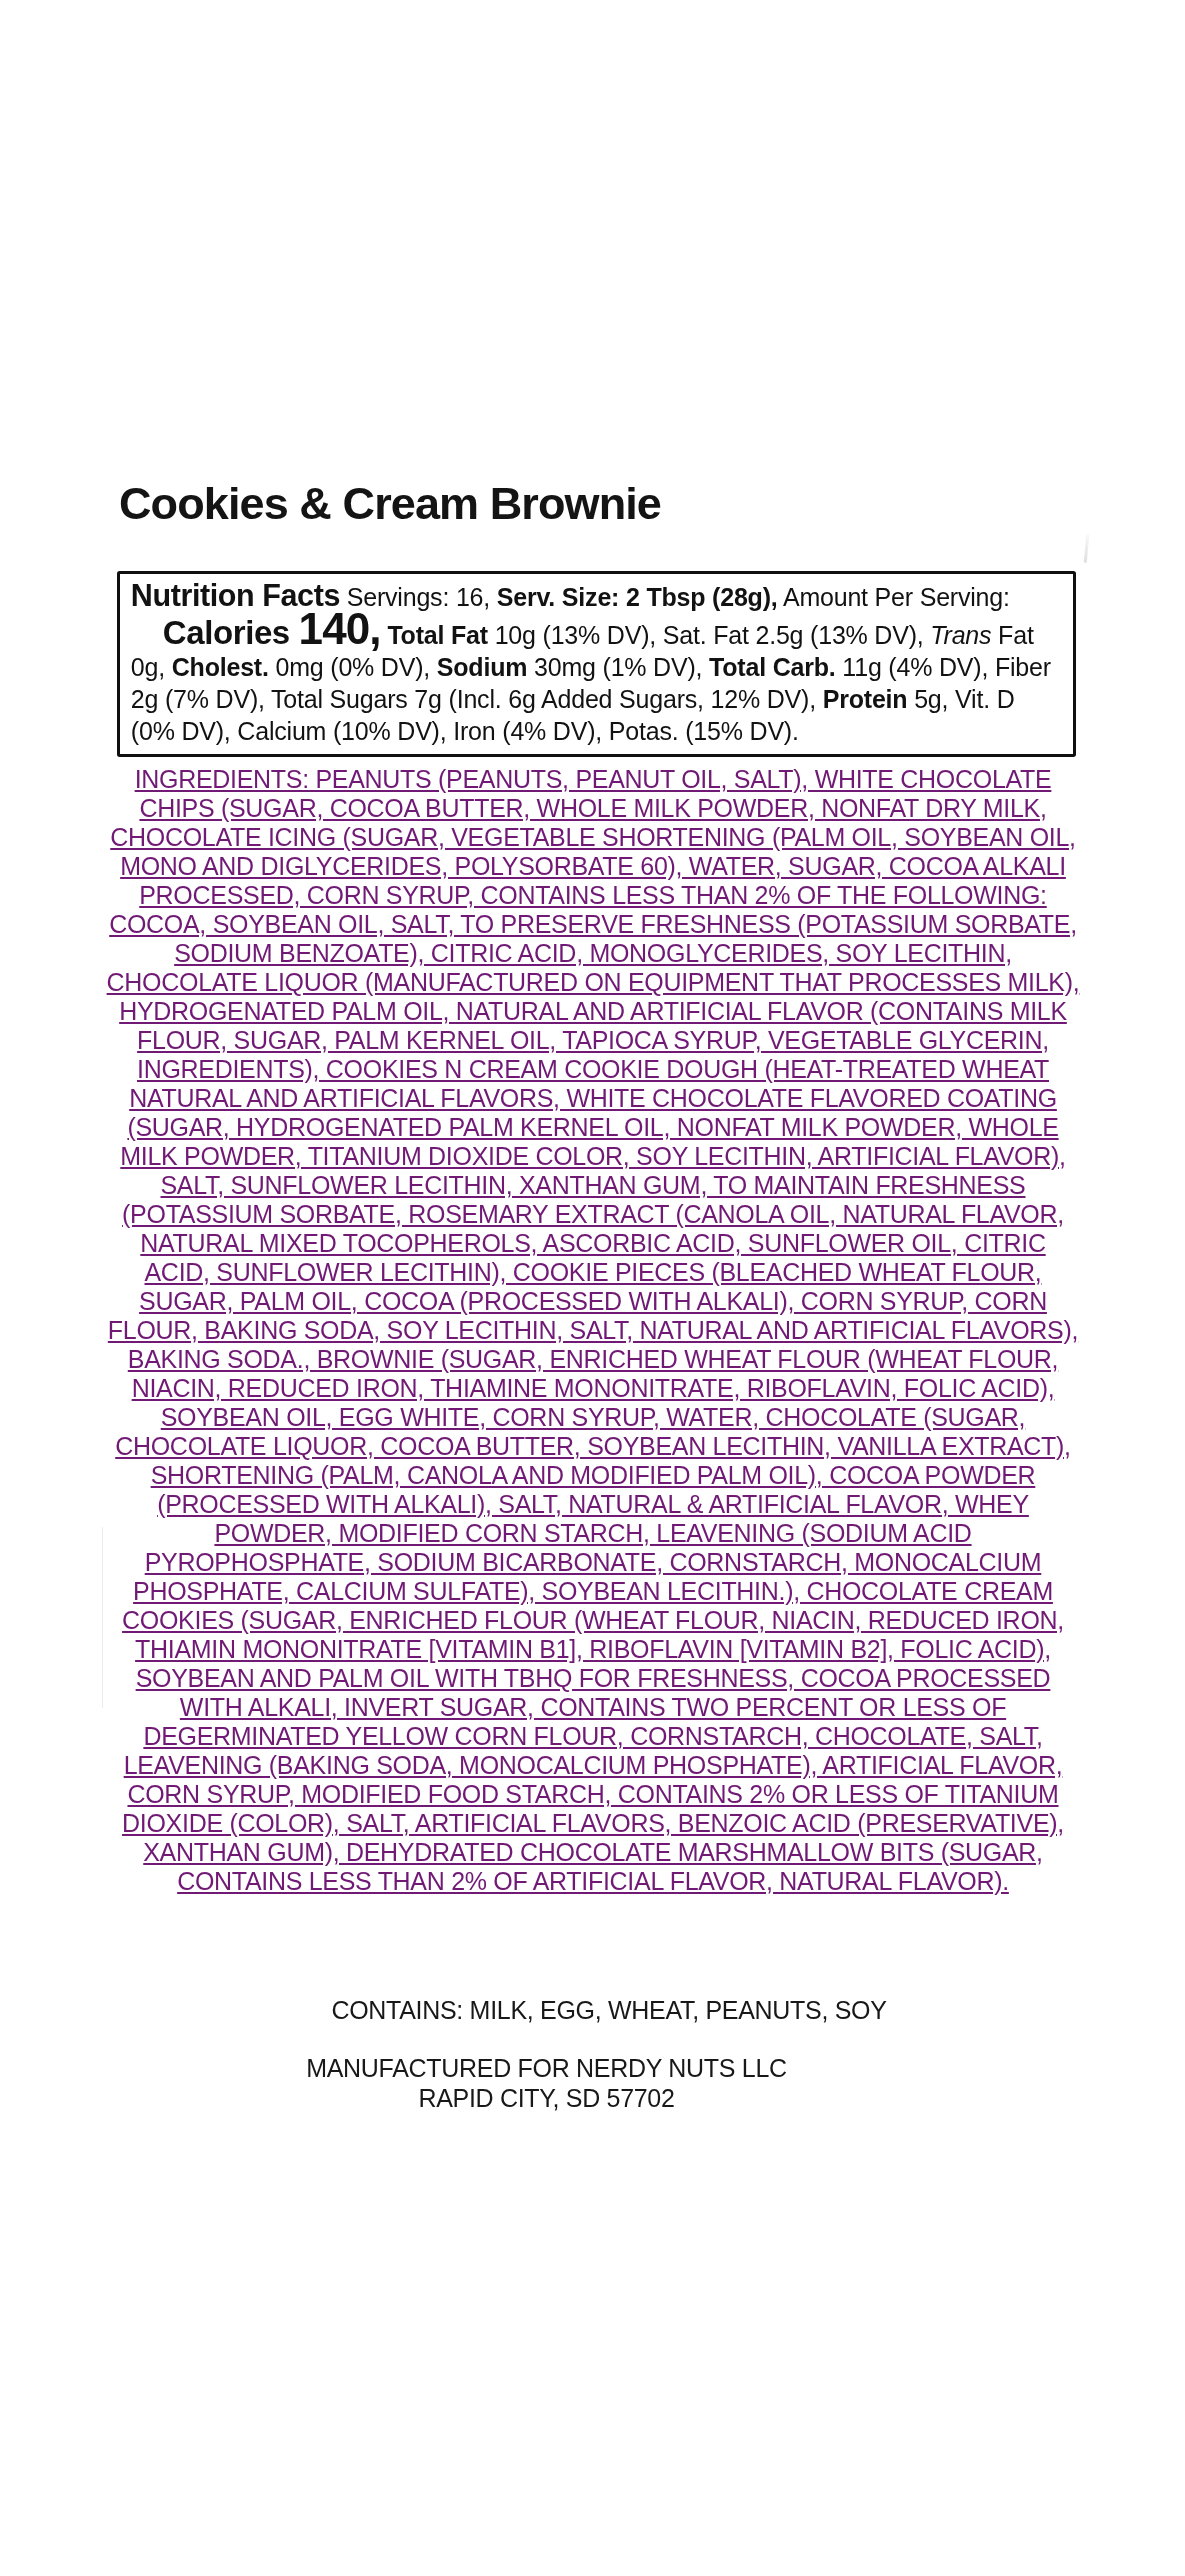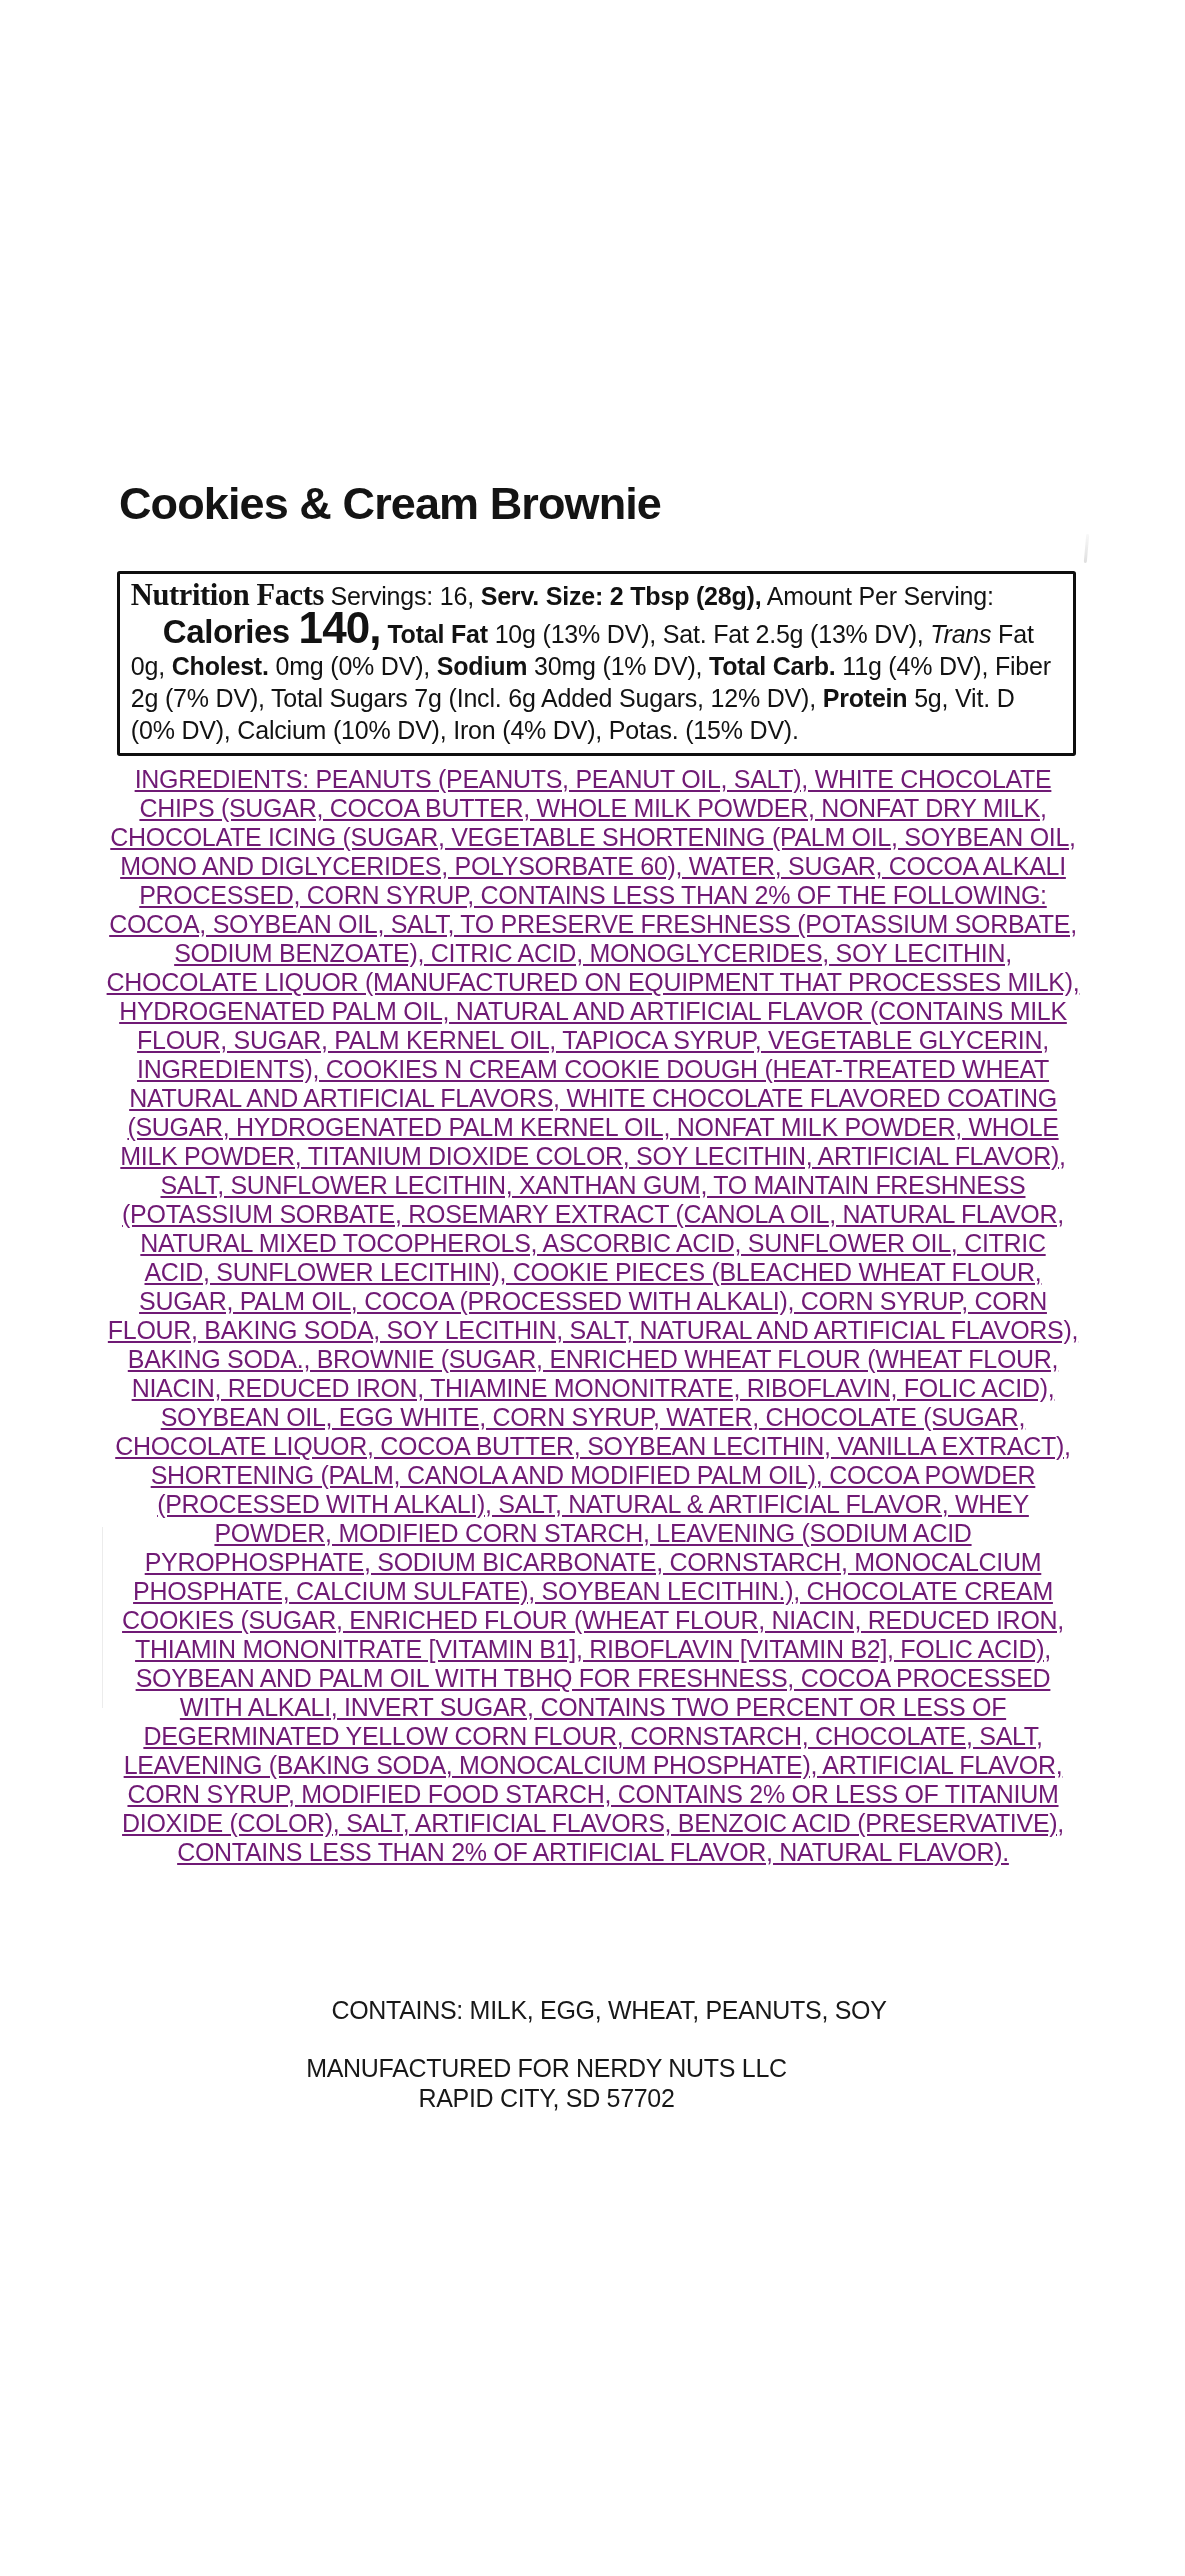--- a/index.html
+++ b/index.html
@@ -33,21 +33,21 @@
     border-radius:2.7px;
     background:#ffffff;
     padding:4.5px 10.8px 7.2px 10.8px;
   }
   .nf-text{
     font-size:25px;
     line-height:32px;
     color:#121212;
     letter-spacing:-0.2px;
   }
-  .nf-heading{font-size:30.5px;font-weight:bold;letter-spacing:-0.4px;font-family:Liberation Serif, serif;}
+  .nf-heading{font-size:30.5px;font-weight:bold;letter-spacing:-0.4px;}
   .nf-b{font-weight:bold;}
   .nf-i{font-style:italic;}
   .nf-cal{font-size:33px;font-weight:bold;letter-spacing:-0.4px;margin-left:32px;}
   .nf-num{font-size:44px;font-weight:bold;letter-spacing:-0.9px;}
   .ingredients{
     position:absolute;
     left:99px;
     top:765px;
     width:988px;
     text-align:center;
@@ -148,20 +148,21 @@
       <div class="ing-line">PYROPHOSPHATE, SODIUM BICARBONATE, CORNSTARCH, MONOCALCIUM</div>
       <div class="ing-line">PHOSPHATE, CALCIUM SULFATE), SOYBEAN LECITHIN.), CHOCOLATE CREAM</div>
       <div class="ing-line">COOKIES (SUGAR, ENRICHED FLOUR (WHEAT FLOUR, NIACIN, REDUCED IRON,</div>
       <div class="ing-line">THIAMIN MONONITRATE [VITAMIN B1], RIBOFLAVIN [VITAMIN B2], FOLIC ACID),</div>
       <div class="ing-line">SOYBEAN AND PALM OIL WITH TBHQ FOR FRESHNESS, COCOA PROCESSED</div>
       <div class="ing-line">WITH ALKALI, INVERT SUGAR, CONTAINS TWO PERCENT OR LESS OF</div>
       <div class="ing-line">DEGERMINATED YELLOW CORN FLOUR, CORNSTARCH, CHOCOLATE, SALT,</div>
       <div class="ing-line">LEAVENING (BAKING SODA, MONOCALCIUM PHOSPHATE), ARTIFICIAL FLAVOR,</div>
       <div class="ing-line">CORN SYRUP, MODIFIED FOOD STARCH, CONTAINS 2% OR LESS OF TITANIUM</div>
       <div class="ing-line">DIOXIDE (COLOR), SALT, ARTIFICIAL FLAVORS, BENZOIC ACID (PRESERVATIVE),</div>
+      <div class="ing-line">XANTHAN GUM), DEHYDRATED CHOCOLATE MARSHMALLOW BITS (SUGAR,</div>
       <div class="ing-line">CONTAINS LESS THAN 2% OF ARTIFICIAL FLAVOR, NATURAL FLAVOR).</div>
     </div>
 
   <div class="seam-artifact"></div>
 
   <div class="allergen">CONTAINS: MILK, EGG, WHEAT, PEANUTS, SOY</div>
 
   <div class="manufacturer">
     <div>MANUFACTURED FOR NERDY NUTS LLC</div>
     <div>RAPID CITY, SD 57702</div>

